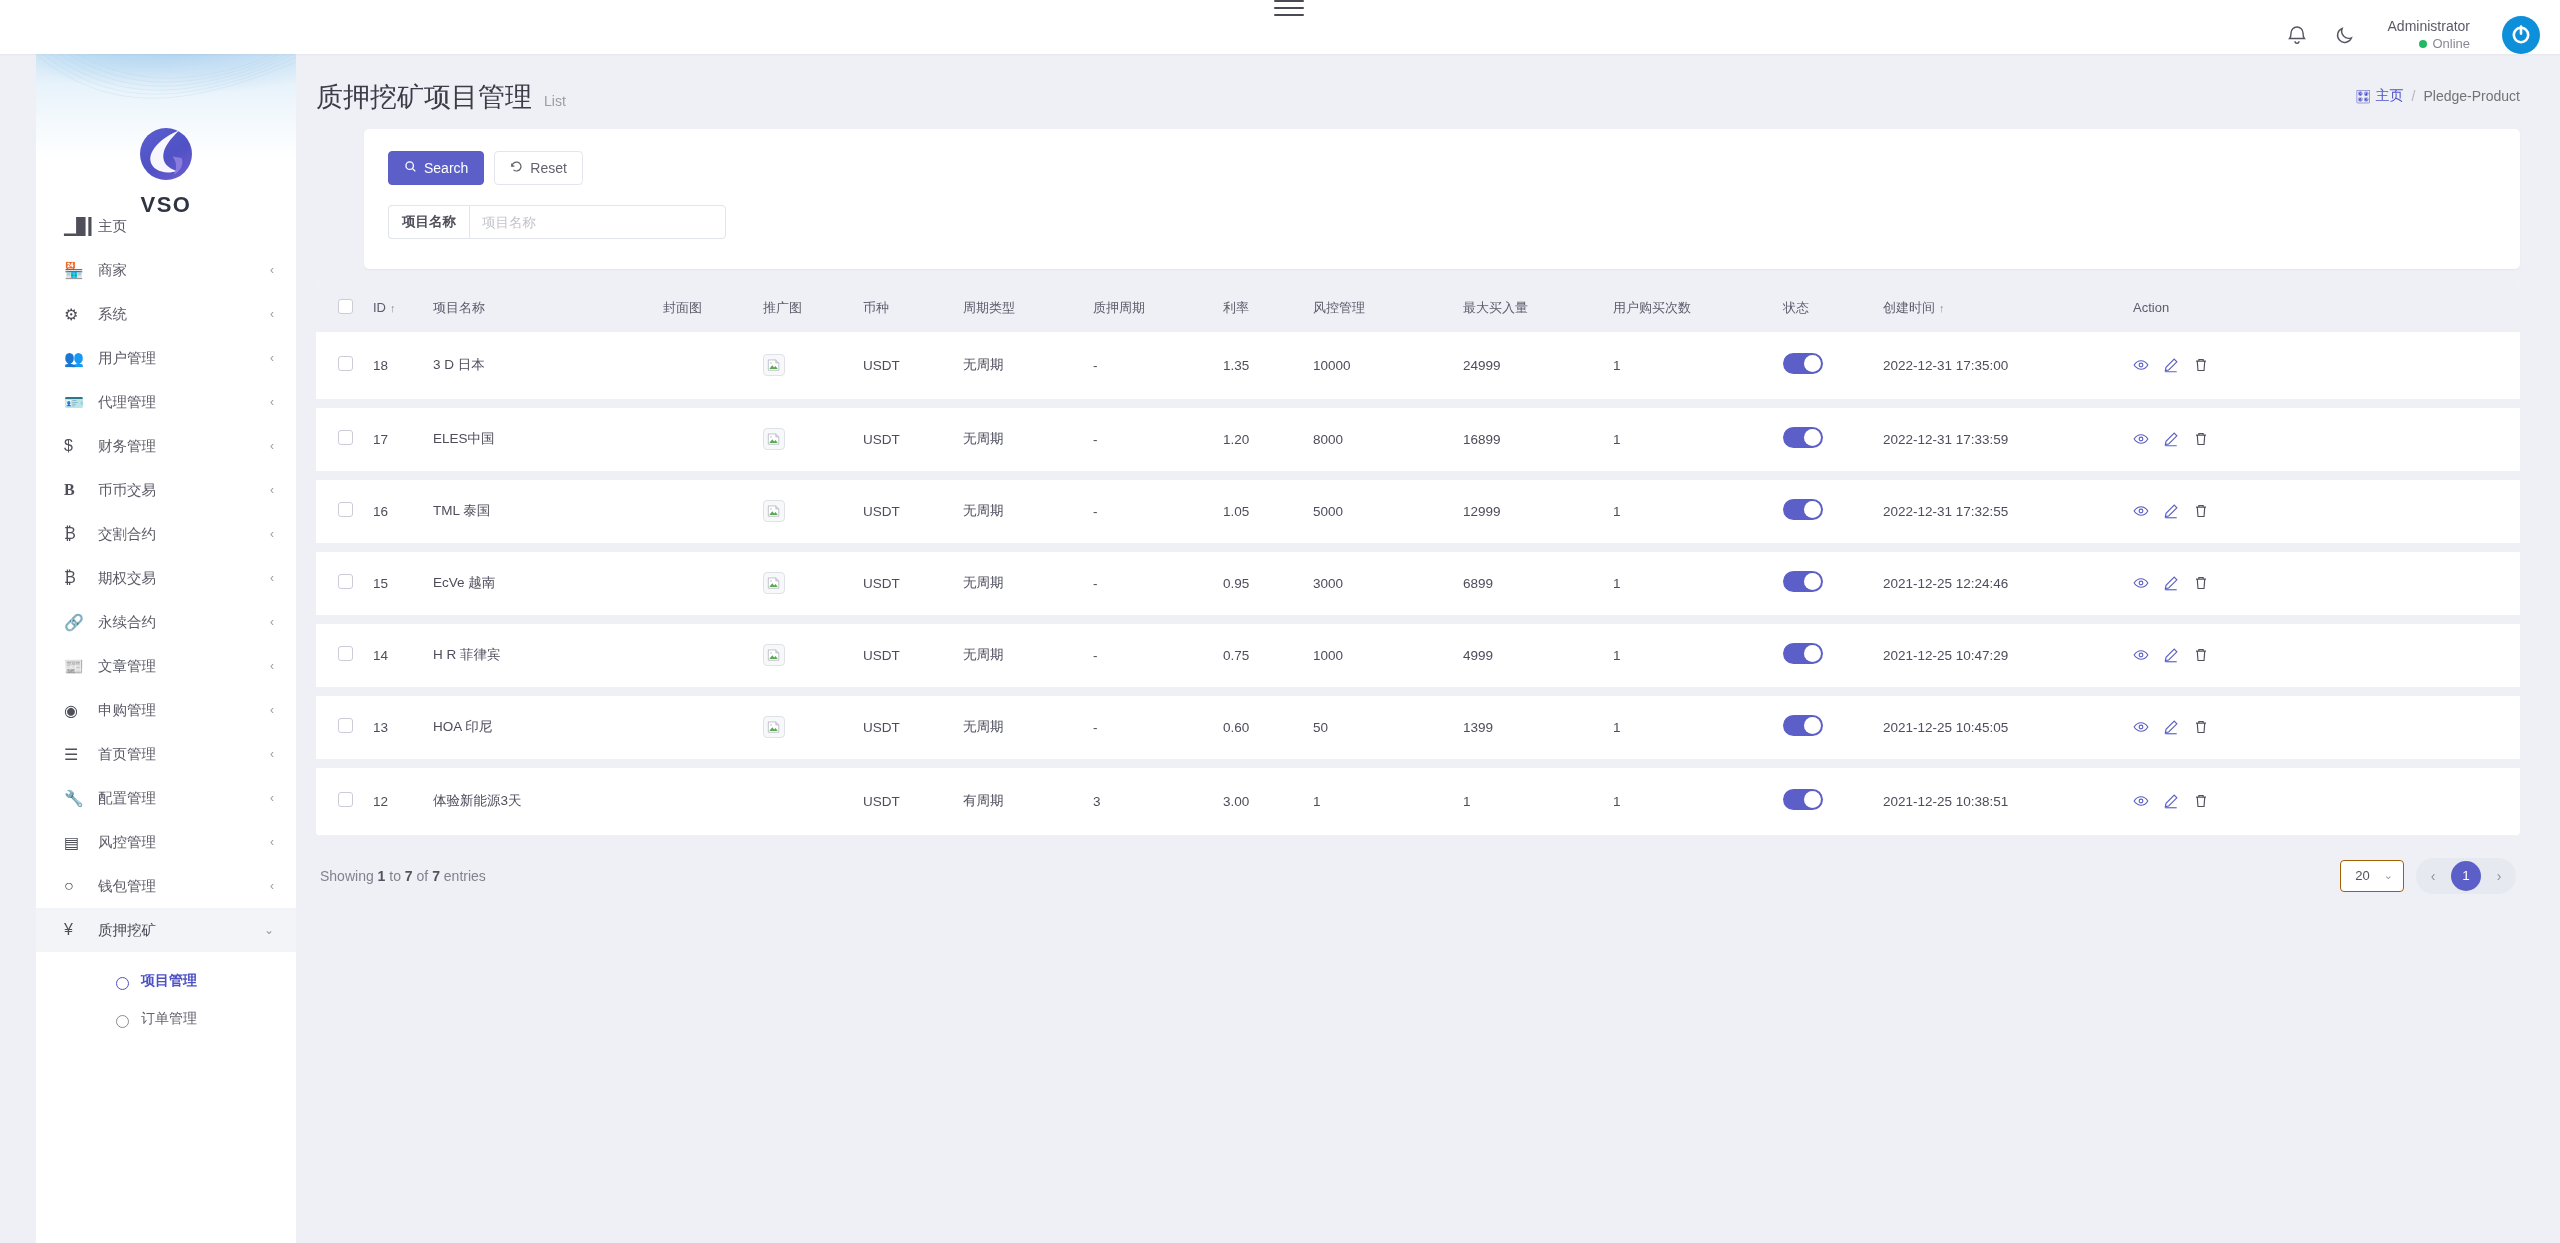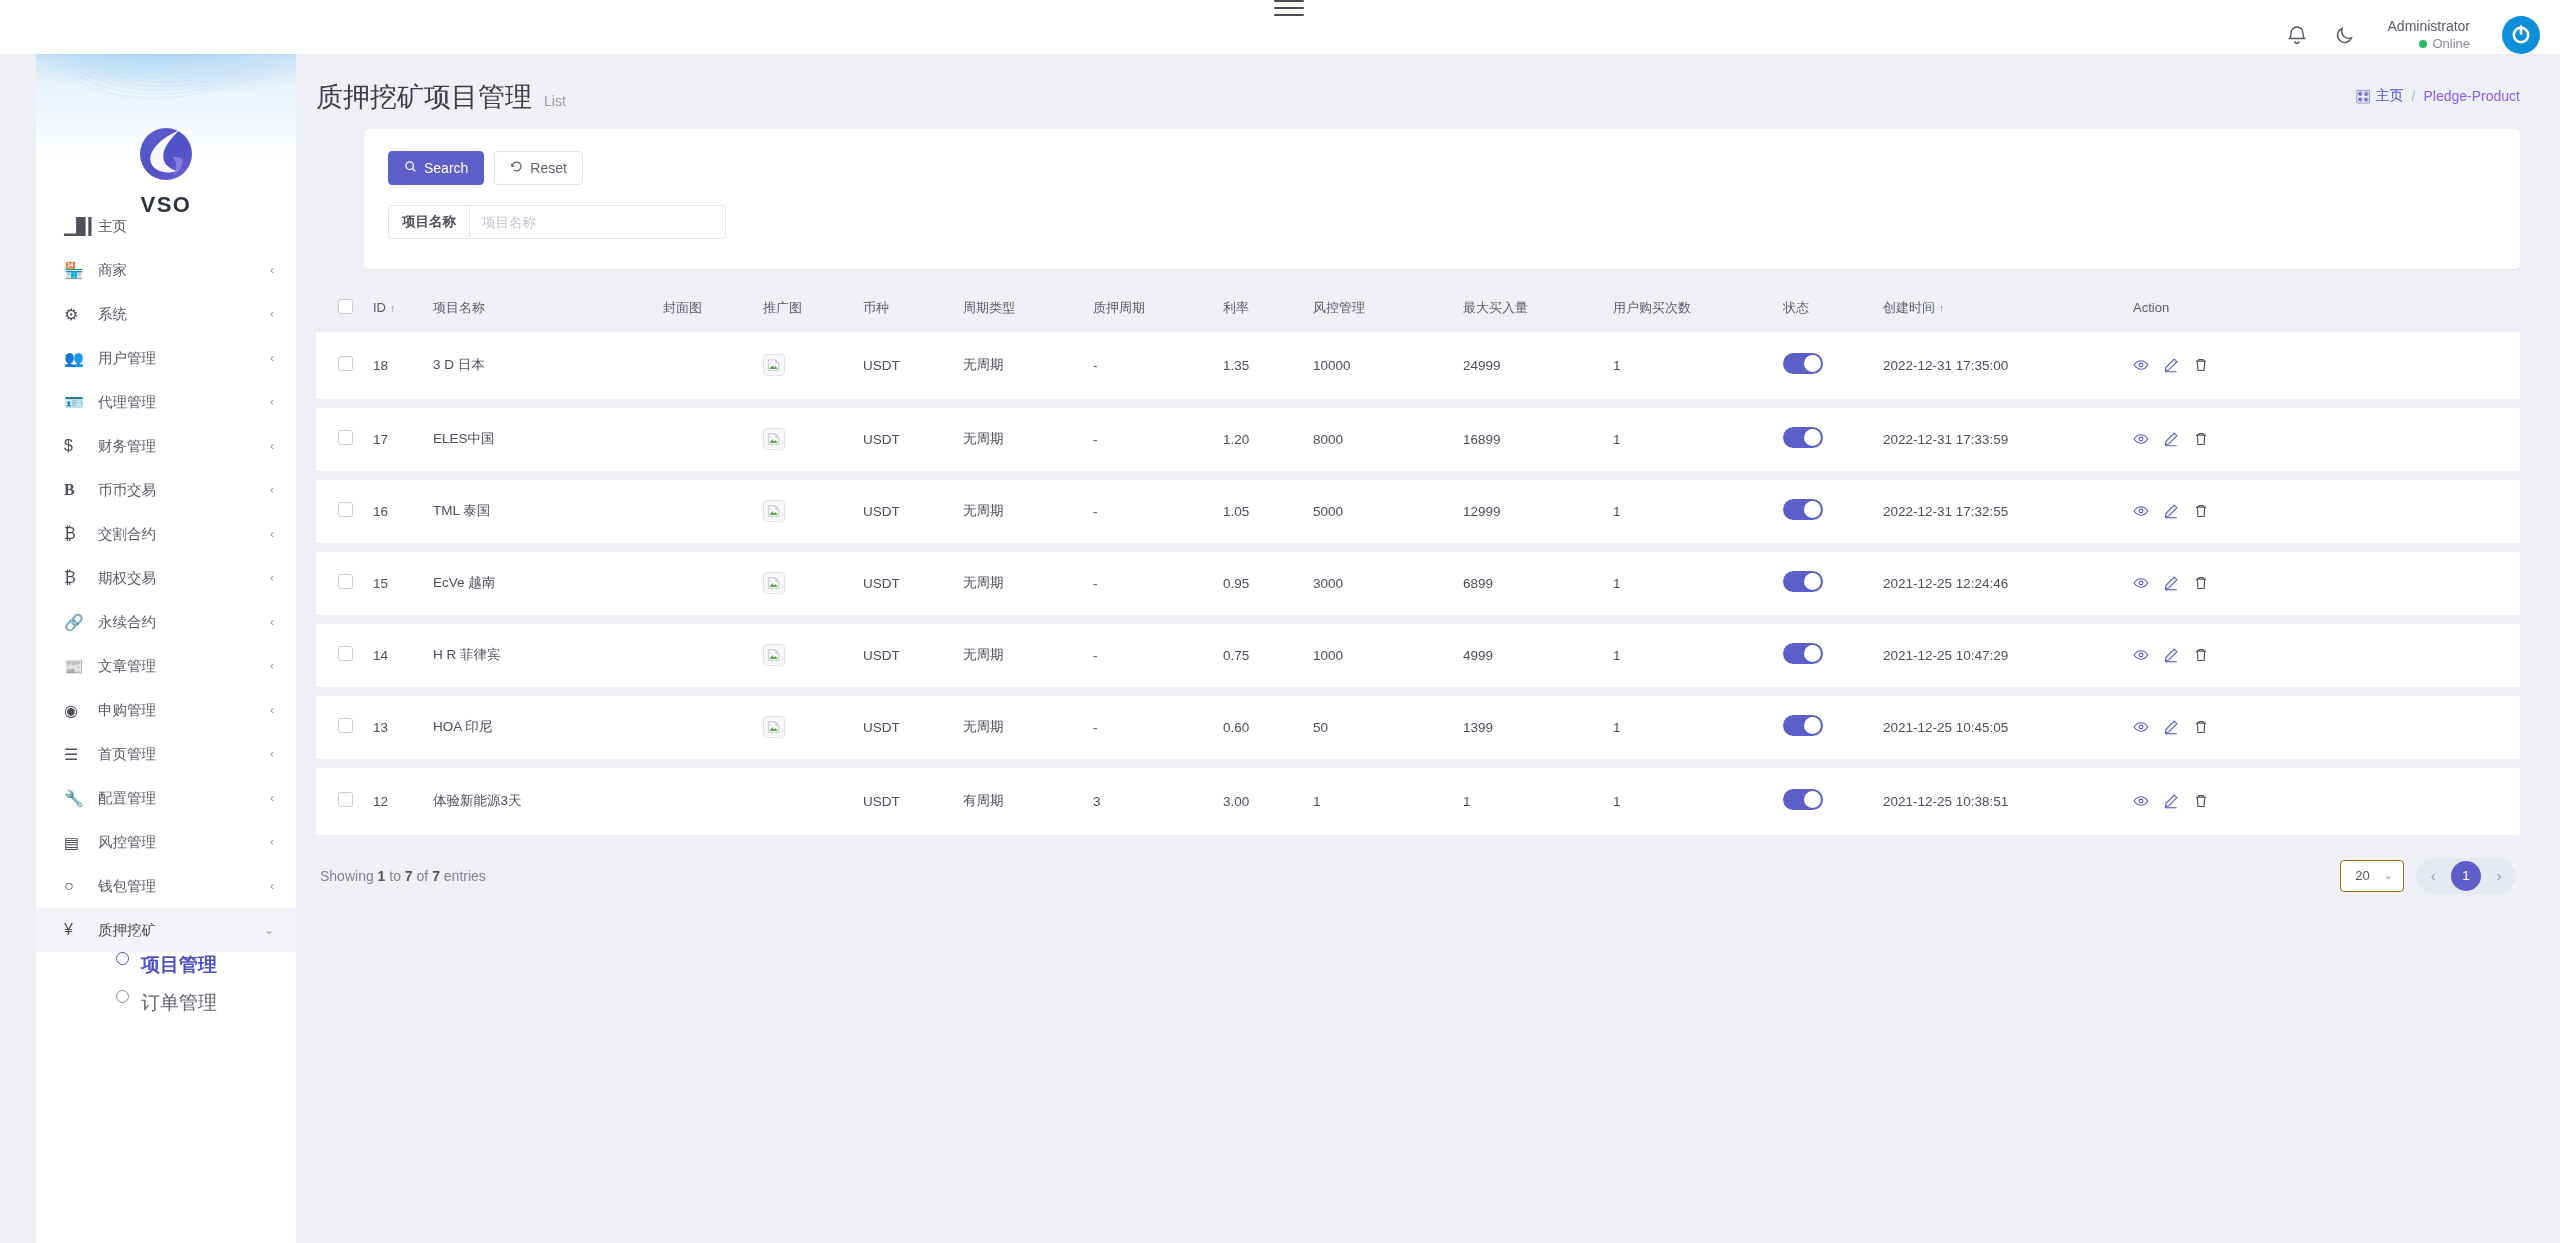--- a/index.html
+++ b/index.html
@@ -85,22 +85,22 @@
     width: 26px; min-width: 26px; font-size: 16px; color: #4f4f5a;
     display:flex; align-items:center; justify-content:flex-start;
   }
   .menu-item .mi-label { margin-left: 8px; white-space: nowrap; }
   .menu-item .mi-chev {
     margin-left: auto; font-size: 12px; color: #9a9aa6;
   }
   .menu-item.open { background: #f3f4f8; }
   .menu-item.open .mi-label { color: #4a4a56; }
   .submenu-item {
-    display:flex; align-items:flex-start;
-    height: 38px; padding-left: 80px; font-size: 19px; color: #62626e; cursor:pointer;
+    display:flex; align-items:flex-end;
+    height: 38px; padding-left: 80px; font-size: 14px; color: #62626e; cursor:pointer;
   }
   .submenu-item .sm-dot {
     width: 13px; height: 13px; border-radius: 50%;
     border: 1.6px solid #8a8a97; margin-right: 12px; min-width: 13px;
   }
   .submenu-item.active { color: #4c51c6; font-weight: bold; }
   .submenu-item.active .sm-dot { border-color: #4c51c6; }
 
   
   .content {
@@ -110,21 +110,21 @@
   .page-head {
     display: flex; align-items: flex-start; justify-content: space-between;
     padding-top: 25px;
   }
   .page-title-row { display: flex; align-items: baseline; gap: 12px; }
   .page-title { font-size: 27px; color: #3c3c48; font-weight: normal; }
   .page-sub { font-size: 14px; color: #9b9ba6; }
   .breadcrumb { display:flex; align-items:center; gap:8px; font-size: 14px; color:#8d8d99; padding-top:8px;}
   .breadcrumb a { color:#4c51c6; text-decoration:none; display:flex; align-items:center; gap:4px; }
   .crumb-sep { color:#b5b5c0; }
-  .crumb-last { color:#8b5cf6; }
+  .crumb-last { color:#737373; }
 
   .toolbar-row { display:flex; align-items:center; justify-content:space-between; margin-top: 14px; }
   .btn {
     display:inline-flex; align-items:center; justify-content:center; gap:7px;
     height: 34px; padding: 0 15px; border-radius: 4px;
     font-size: 14px; cursor: pointer; white-space: nowrap;
   }
   .btn-outline {
     background:#fff; border:1px solid #c5c8ef; color:#5b5fc7;
   }

